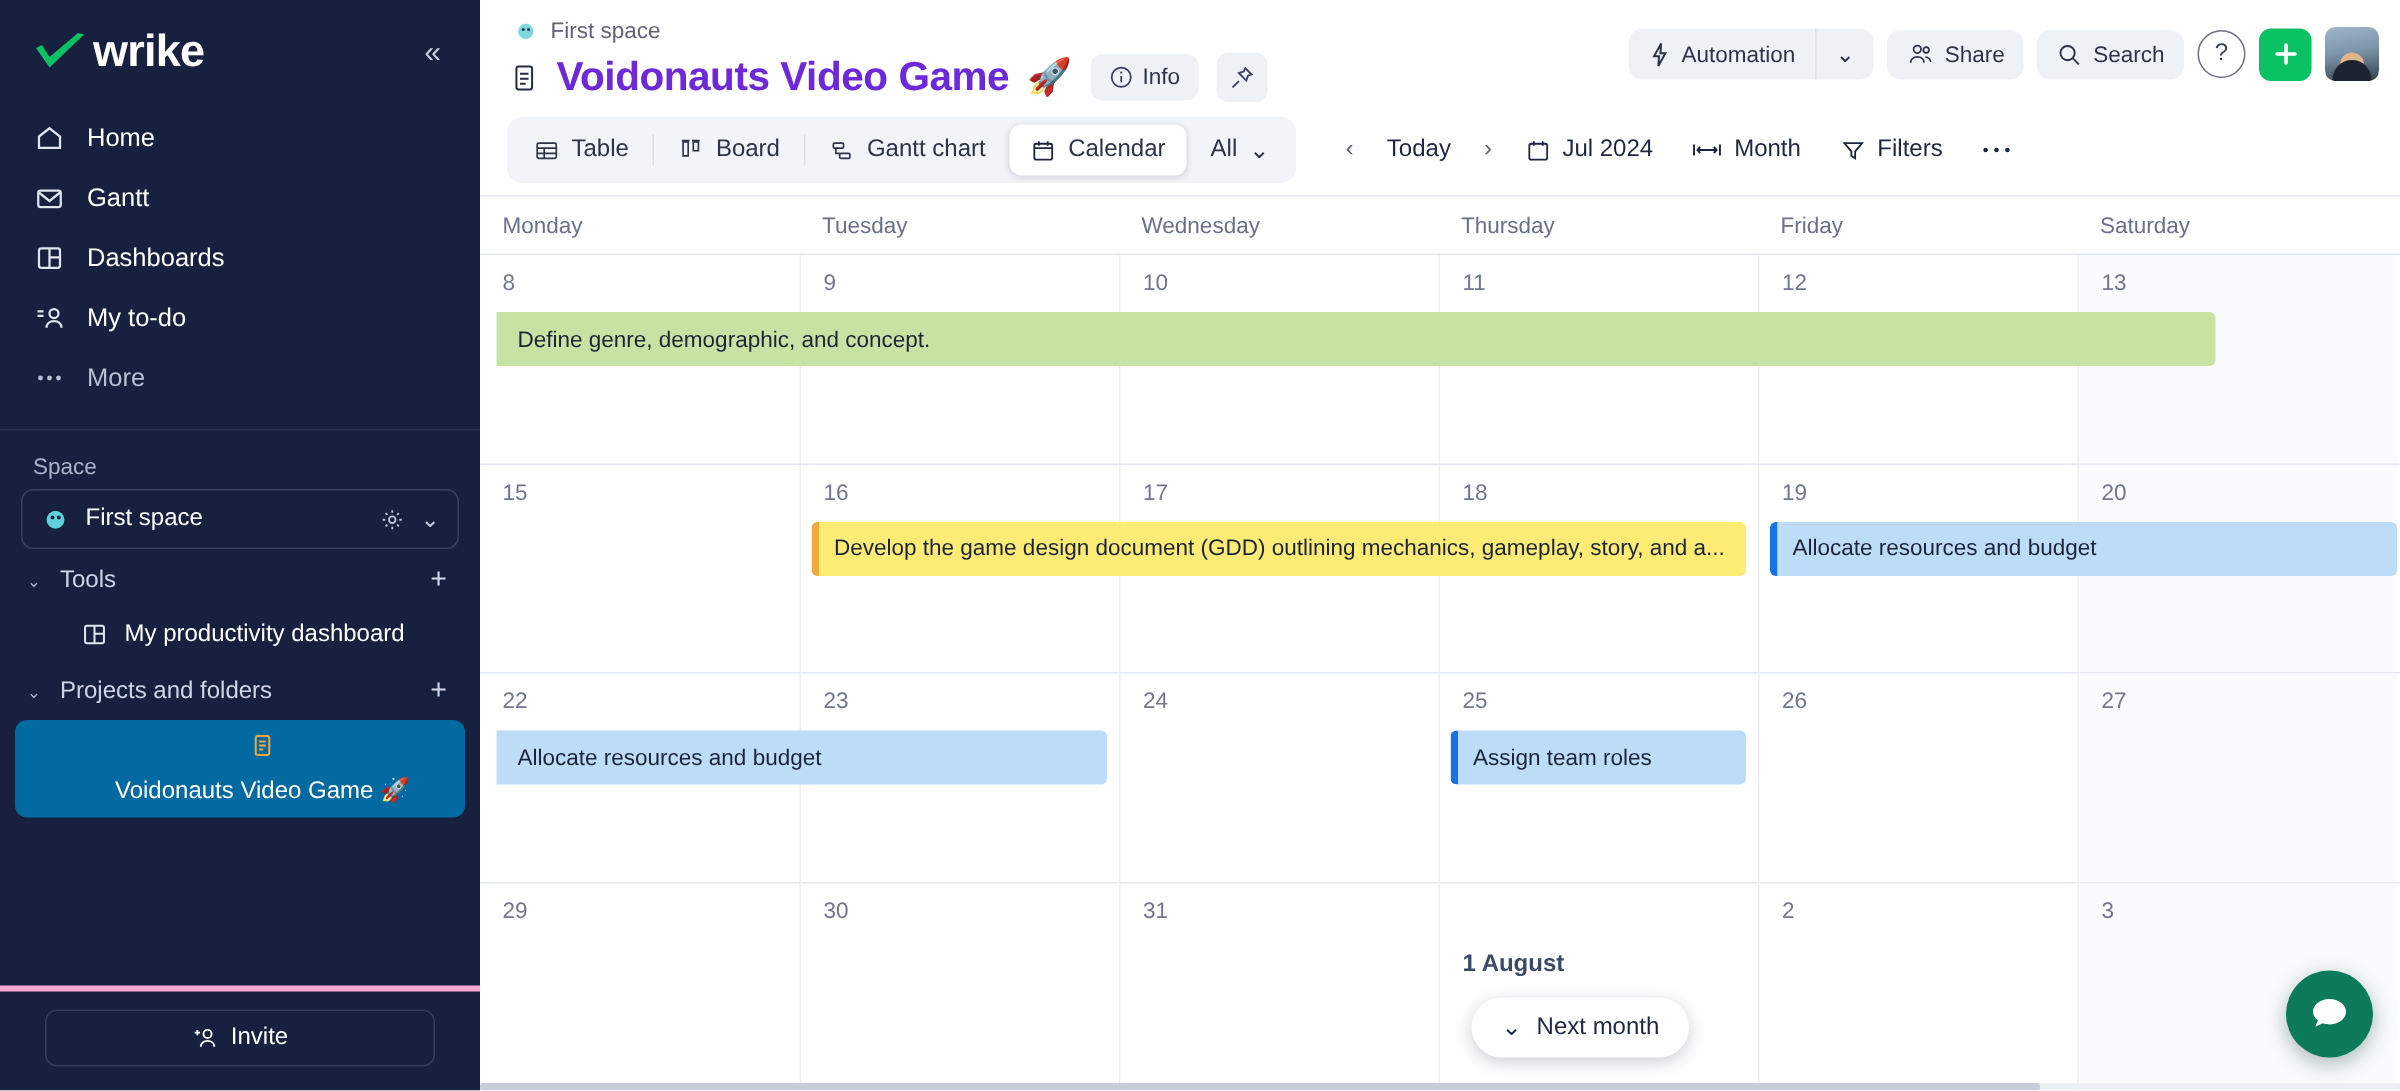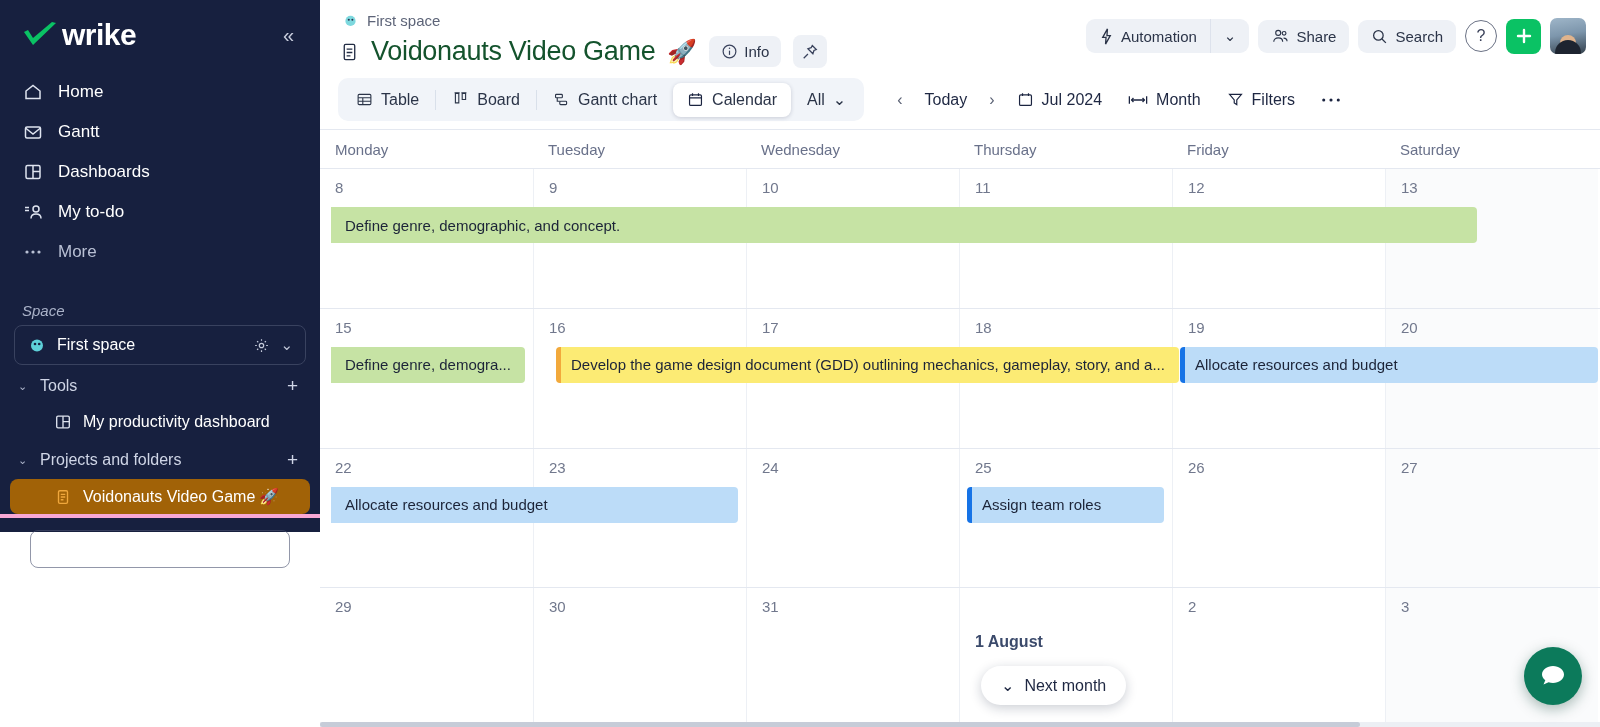--- a/index.html
+++ b/index.html
@@ -6,21 +6,21 @@
   html, body {
     width: 1600px; height: 727px;
     overflow: hidden;
     font-family: "Liberation Sans", sans-serif;
     background: #ffffff;
   }
   .app { display: flex; width: 1600px; height: 727px; }
 
   
   .sidebar {
-    width: 320px; height: 532px;
+    width: 320px; height: 727px;
     background: #17203f;
     color: #fff;
     display: flex; flex-direction: column;
     flex: 0 0 320px;
     position: relative;
   }
   .sb-top { padding: 18px 20px 6px 22px; display: flex; align-items: center; justify-content: space-between; }
   .logo { display: flex; align-items: center; gap: 4px; }
   .logo-text { font-size: 30px; font-weight: bold; letter-spacing: -0.5px; color: #fff; }
   .collapse { color: #c9cede; font-size: 20px; cursor: pointer; line-height: 1; padding: 4px 6px; }
@@ -29,21 +29,21 @@
   .nav-item {
     display: flex; align-items: center; gap: 14px;
     padding: 9px 22px; cursor: pointer;
     font-size: 17px; color: #ffffff;
   }
   .nav-item.muted { color: #b9c0d4; }
   .nav-ico { width: 22px; height: 22px; display: flex; align-items: center; justify-content: center; flex: 0 0 22px; }
 
   .divider { height: 1px; background: #2a3355; margin: 14px 0 0 0; }
 
-  .section-label { font-size: 15px; color: #aab2c8; padding: 16px 22px 6px 22px; font-style: italic; }
+  .section-label { font-size: 15px; color: #aab2c8; padding: 16px 22px 6px 22px; }
 
   .space-box {
     margin: 0 14px; padding: 9px 12px;
     border: 1px solid #39425f; border-radius: 8px;
     display: flex; align-items: center; gap: 10px;
     cursor: pointer;
   }
   .space-name { font-size: 16px; flex: 1; }
   .space-gear, .space-chev { color: #c3c9da; font-size: 15px; }
 
@@ -55,40 +55,40 @@
   .group-row .chev { font-size: 11px; color: #aeb6cc; width: 12px; }
   .group-row .ttl { flex: 1; }
   .group-row .plus { font-size: 19px; color: #cfd5e6; }
 
   .leaf {
     display: flex; align-items: center; gap: 11px;
     padding: 8px 14px 8px 44px;
     font-size: 16px; color: #fff; cursor: pointer;
     margin: 0 10px; border-radius: 8px;
   }
-  .leaf.active { background: #a16207; }
+  .leaf.active { background: #0369a1; flex-direction: column; }
 
   .sb-bottom { margin-top: auto; border-top: 4px solid #f9a8d4; padding: 12px 30px 16px 30px; }
   .invite {
     width: 100%; padding: 9px 0;
     border: 1px solid #49527099; border-radius: 8px;
     background: transparent; color: #fff; font-size: 16px;
     display: flex; align-items: center; justify-content: center; gap: 8px;
     cursor: pointer; font-family: inherit;
   }
 
   
   .main { flex: 1; display: flex; flex-direction: column; background: #fff; min-width: 0; position: relative; }
 
   .topbar { display: flex; align-items: flex-start; padding: 12px 14px 0 18px; }
   .tb-left { flex: 1; min-width: 0; }
   .crumb { display: flex; align-items: center; gap: 8px; font-size: 15px; color: #5d6478; padding-left: 4px; }
   .title-row { display: flex; align-items: center; gap: 12px; margin-top: 6px; padding-left: 2px; }
   .doc-ico { font-size: 20px; }
-  .title { font-size: 27px; font-weight: normal; color: #14532d; letter-spacing: -0.3px; }
+  .title { font-size: 27px; font-weight: bold; color: #6d28d9; letter-spacing: -0.3px; }
   .title-emoji { font-size: 24px; }
   .pill-btn {
     display: inline-flex; align-items: center; gap: 6px;
     background: #eef1f6; border: none; border-radius: 8px;
     padding: 7px 12px; font-size: 15px; color: #2b3448; cursor: pointer;
     font-family: inherit;
   }
   .icon-sq {
     background: #eef1f6; border: none; border-radius: 8px;
     width: 34px; height: 33px; display: inline-flex; align-items: center; justify-content: center;
@@ -569,24 +569,21 @@
             <div class="daycell">
               <div class="dnum">18</div>
             </div>
             <div class="daycell">
               <div class="dnum">19</div>
             </div>
             <div class="daycell weekend">
               <div class="dnum">20</div>
             </div>
             <div class="barlayer">
-              <div class="bar green arrow-left cont-left" style="left: 11px; width: 194px; top: 38px;">
-                <span class="btxt">Define genre, demogra...</span>
-              </div>
-              <div class="bar yellow" style="left: 236px; width: 623px; top: 38px;">
+              <div class="bar yellow" style="left: 221px; width: 623px; top: 38px;">
                 <span class="btxt">Develop the game design document (GDD) outlining mechanics, gameplay, story, and a...</span>
               </div>
               <div class="bar blue accent" style="left: 860px; width: 418px; top: 38px;">
                 <span class="btxt">Allocate resources and budget</span>
               </div>
             </div>
           </div>
           <div class="week">
             <div class="daycell">
               <div class="dnum">22</div>

